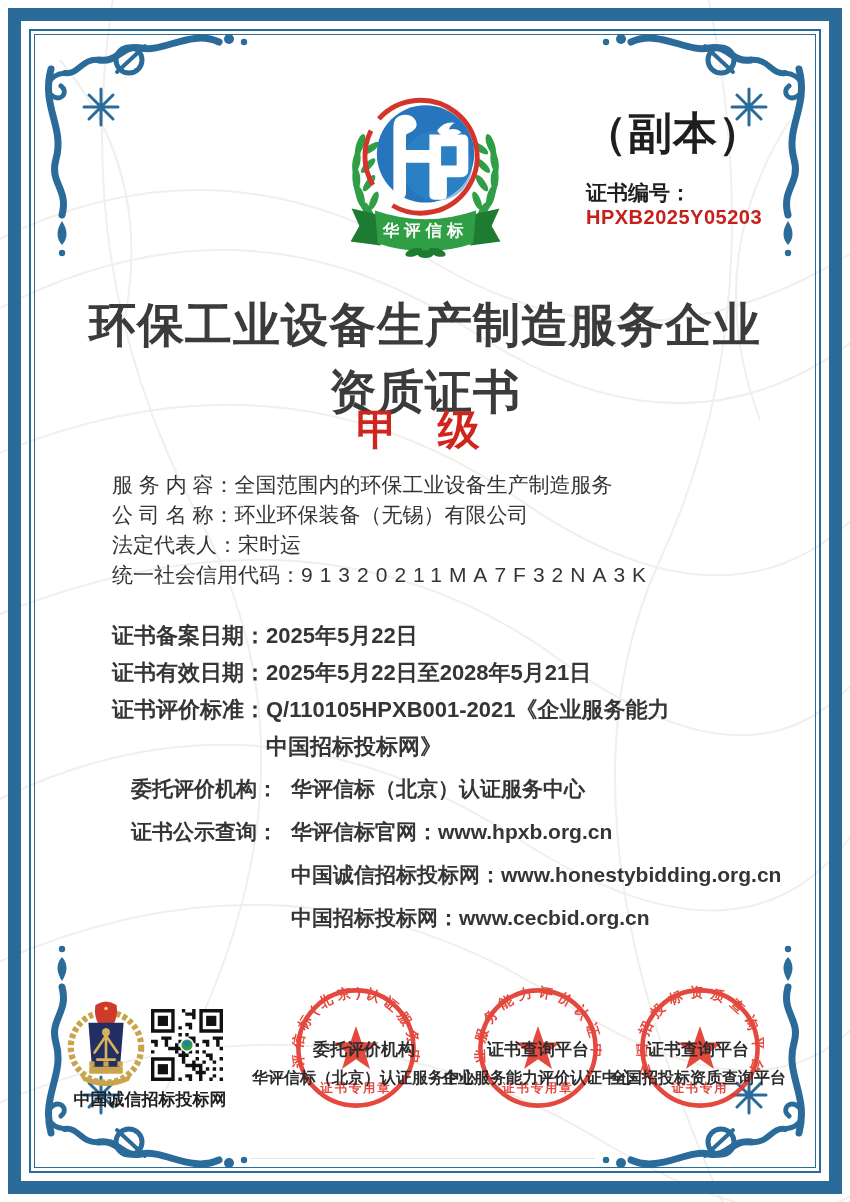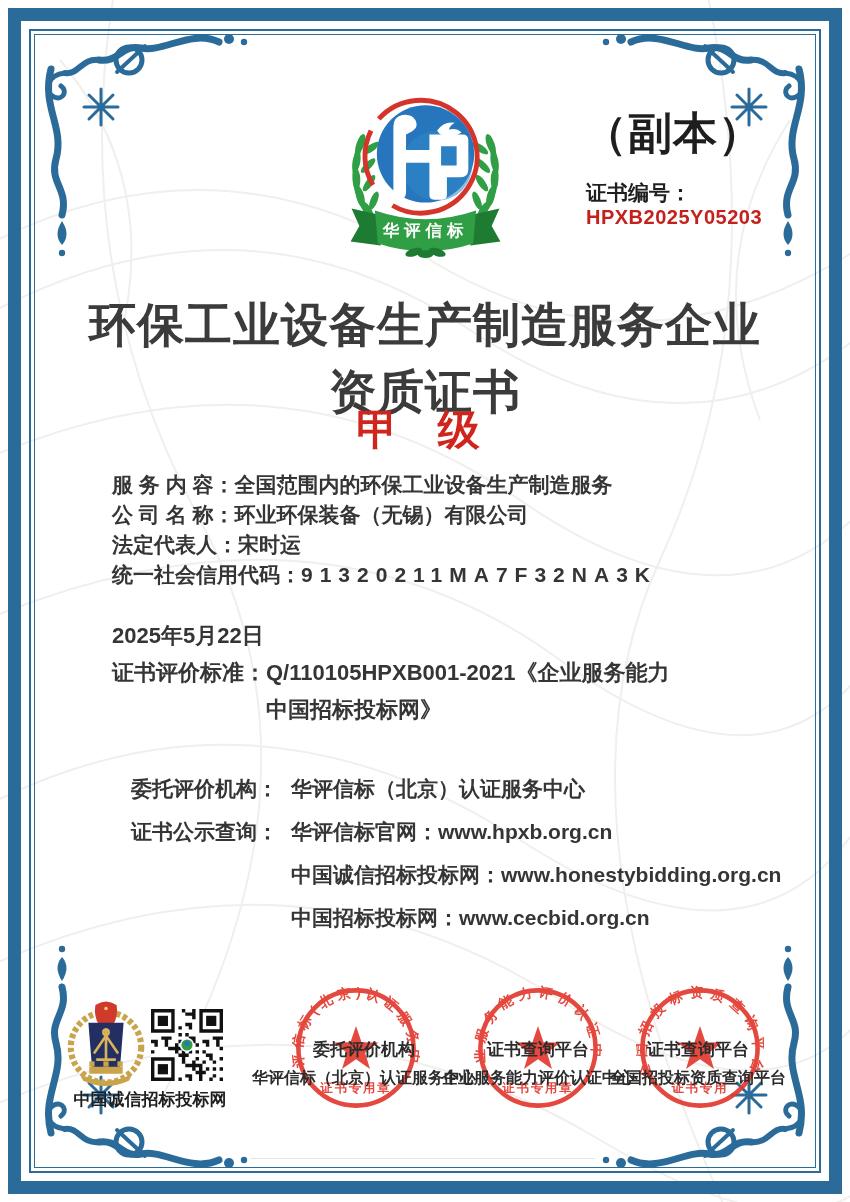--- a/index.html
+++ b/index.html
@@ -22,21 +22,21 @@
   
   .copy-label{position:absolute;left:583px;top:104px;font-size:44px;font-weight:600;color:#1e1e1e;letter-spacing:1px;}
   .certno-label{position:absolute;left:586px;top:179px;font-size:21px;font-weight:800;color:#1f1f1f;}
   .certno-value{position:absolute;left:586px;top:206px;font-size:20px;font-weight:800;color:#c5211c;letter-spacing:.5px;}
   
   .title-block{position:absolute;top:258px;left:0;right:0;text-align:center;
     font-size:47px;font-weight:900;color:#3b3b3b;line-height:67px;letter-spacing:1px;margin-top:33px;}
   .grade{position:absolute;top:402px;left:0;right:0;text-align:center;
     font-size:42px;font-weight:900;color:#cf251d;letter-spacing:14px;}
   
-  .info-block{position:absolute;left:112px;top:470px;font-size:21px;font-weight:700;color:#353535;}
+  .info-block{position:absolute;left:112px;top:470px;font-size:21px;font-weight:400;color:#353535;}
   .info-block .row{line-height:30px;white-space:nowrap;}
   .code-val{letter-spacing:7px;}
   .dates-block{position:absolute;left:112px;top:617px;font-size:22px;font-weight:800;color:#353535;}
   .dates-block .row{line-height:37px;white-space:nowrap;display:flex;}
   .dates-block .lbl{flex:0 0 auto;}
   .agency-block{position:absolute;left:112px;top:767px;font-size:21px;font-weight:800;color:#353535;margin-left:19px;}
   .agency-block .row{line-height:43px;white-space:nowrap;display:flex;}
   .agency-block .lbl{flex:0 0 160px;}
   
   .emblem{position:absolute;left:62px;top:996px;}
@@ -215,21 +215,26 @@
 
 <div class="info-block">
   <div class="row"><span>服 务 内 容：</span><span>全国范围内的环保工业设备生产制造服务</span></div>
   <div class="row"><span>公 司 名 称：</span><span>环业环保装备（无锡）有限公司</span></div>
   <div class="row"><span>法定代表人：</span><span>宋时运</span></div>
   <div class="row"><span>统一社会信用代码：</span><span class="code-val">91320211MA7F32NA3K</span></div>
 </div>
 
 <div class="dates-block">
   <div class="row">
+      <span class="lbl">证书备案日期：</span>
       <span>2025年5月22日</span>
+    </div>
+  <div class="row">
+      <span class="lbl">证书有效日期：</span>
+      <span>2025年5月22日至2028年5月21日</span>
     </div>
   <div class="row">
       <span class="lbl">证书评价标准：</span>
       <span><span>Q/110105HPXB001-2021《企业服务能力</span><br><span>中国招标投标网》</span></span>
     </div>
 </div>
 
 <div class="agency-block">
   <div class="row">
       <span class="lbl">委托评价机构：</span>

